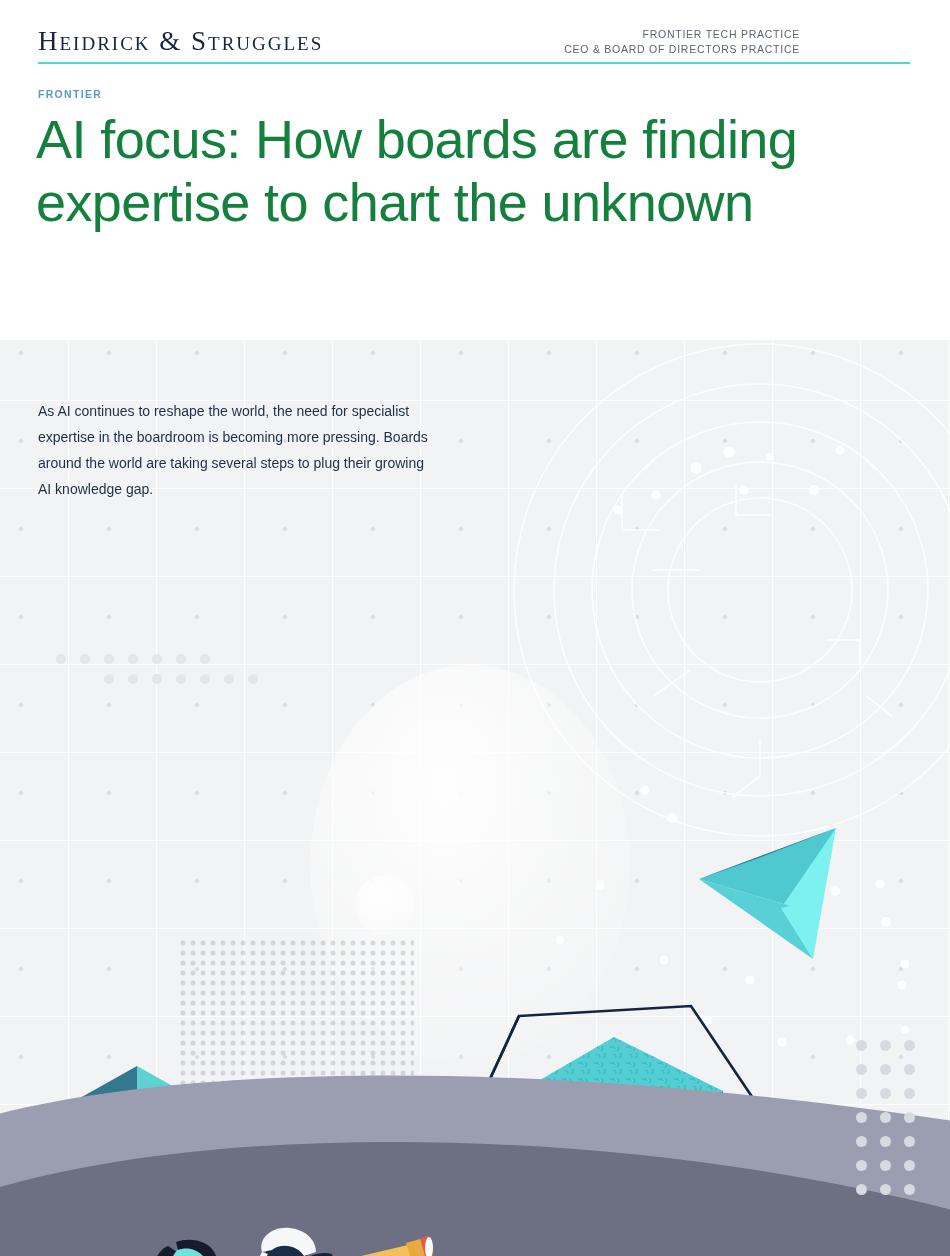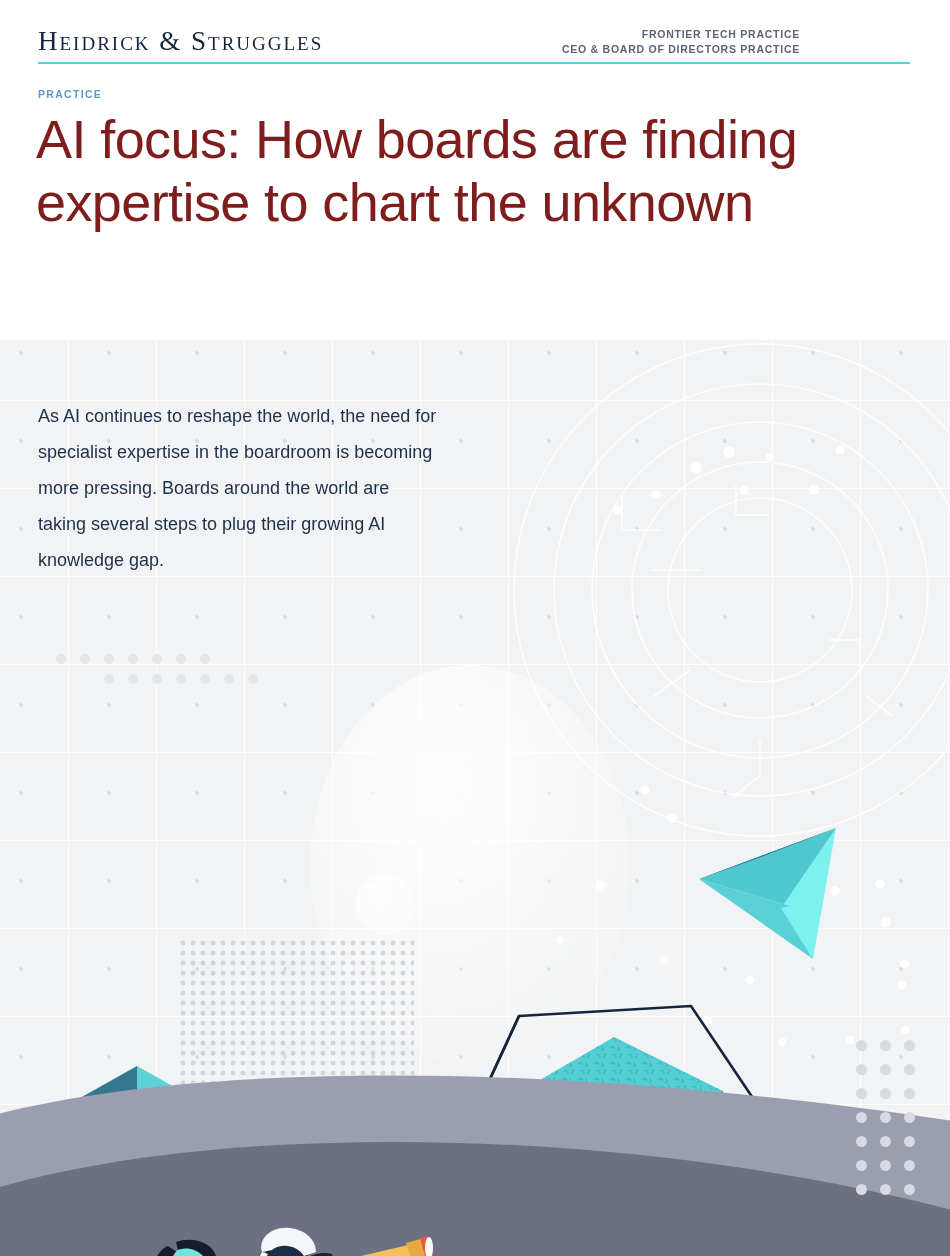--- a/index.html
+++ b/index.html
@@ -17,37 +17,37 @@
   .logo{
     position:absolute;left:38px;top:26px;
     font-family:"Liberation Serif", serif;
     font-size:27px;letter-spacing:2.0px;
     color:#16263f;font-variant:small-caps;font-weight:400;
     white-space:nowrap;
   }
   .practice{
     position:absolute;right:40px;top:27px;
     text-align:right;
-    font-size:10.5px;font-weight:bold;letter-spacing:0.75px;
+    font-size:10.5px;font-weight:normal;letter-spacing:0.75px;
     color:#5b6375;line-height:15px;
   }
   .practice div{white-space:nowrap;}
   .rule{
     position:absolute;left:38px;top:62px;width:872px;height:1.6px;
     background:#4fd8d3;
   }
   .kicker{
     position:absolute;left:38px;top:88px;
     font-size:10.5px;font-weight:bold;letter-spacing:1.3px;
     color:#5b9bc4;
   }
   .title{
     position:absolute;left:36px;top:108px;width:870px;
     font-size:54px;line-height:63px;font-weight:400;
-    color:#7f1d1d;letter-spacing:-0.6px;
+    color:#15803d;letter-spacing:-0.6px;
   }
 
   
   .hero{
     position:absolute;left:0;top:340px;width:950px;height:916px;
     background:#f2f3f4;overflow:hidden;
   }
   .grid{
     position:absolute;left:-20px;top:-28px;width:1000px;height:980px;
     background-image:
@@ -57,21 +57,21 @@
   }
   .gridnodes{
     position:absolute;left:-23px;top:-31px;width:1000px;height:980px;
     background-image:radial-gradient(circle, rgba(214,217,222,0.9) 1.7px, transparent 2.2px);
     background-size:88px 88px;
   }
   .hero svg.art{position:absolute;left:0;top:0;width:950px;height:916px;}
 
   .blurb{
     position:absolute;left:38px;top:58px;width:400px;
-    font-size:18px;line-height:36px;color:#1e2f4a;
+    font-size:14px;line-height:26px;color:#1e2f4a;
     z-index:6;
   }
 
   
   .dotrow{position:absolute;z-index:4;}
   .dotrow i{
     display:inline-block;width:10px;height:10px;border-radius:50%;
     background:#e4e5e7;margin-right:14px;
   }
   .dotgrid{position:absolute;right:22px;top:700px;z-index:6;line-height:0;}
@@ -89,21 +89,21 @@
 
     <div class="logo">Heidrick &amp; Struggles</div>
 
     <div class="practice">
       <div>FRONTIER TECH PRACTICE</div>
       <div>CEO &amp; BOARD OF DIRECTORS PRACTICE</div>
     </div>
 
     <div class="rule"></div>
 
-    <div class="kicker">PRACTICE</div>
+    <div class="kicker">FRONTIER</div>
 
     <div class="title">AI focus: How boards are finding expertise to chart the unknown</div>
   </div>
 
   <div class="hero">
 
     <div class="grid"></div>
     <div class="gridnodes"></div>
 
     <svg class="art" viewBox="0 0 950 916">

